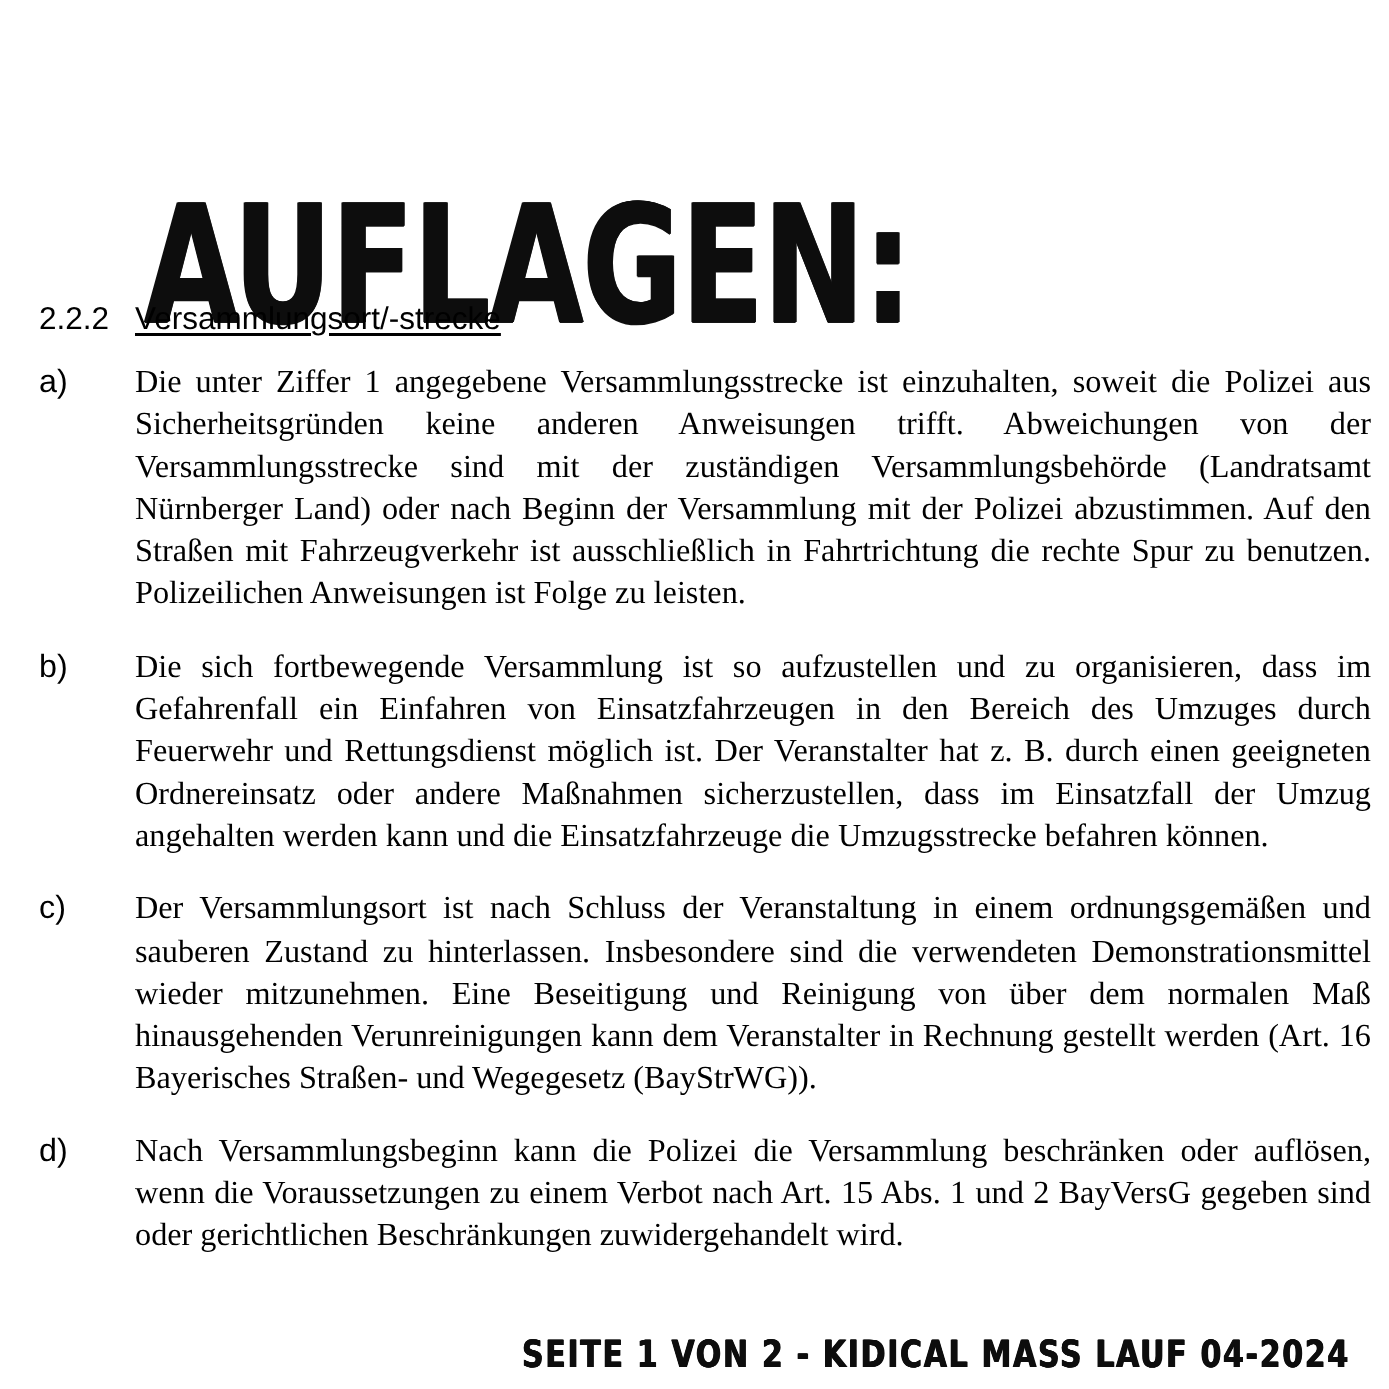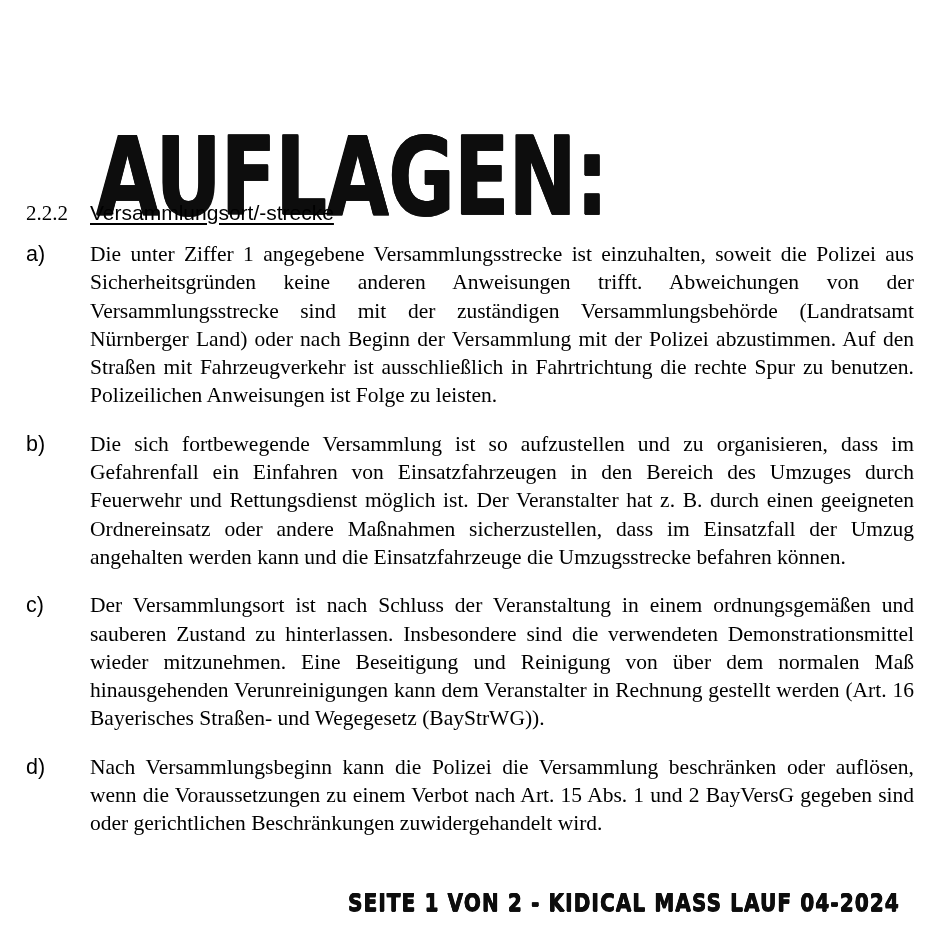--- a/index.html
+++ b/index.html
@@ -52,21 +52,20 @@
     top: 200px;
     width: 890px;
     font-size: 21px;
     line-height: 26px;
   }
 
   #section-block .sec-num {
     display: inline-block;
     width: 64px;
     vertical-align: top;
-    font-family: Liberation Serif, serif;
   }
 
   #section-block .sec-title {
     display: inline-block;
     text-decoration: underline;
     text-underline-offset: 3px;
     vertical-align: top;
   }
 
   

